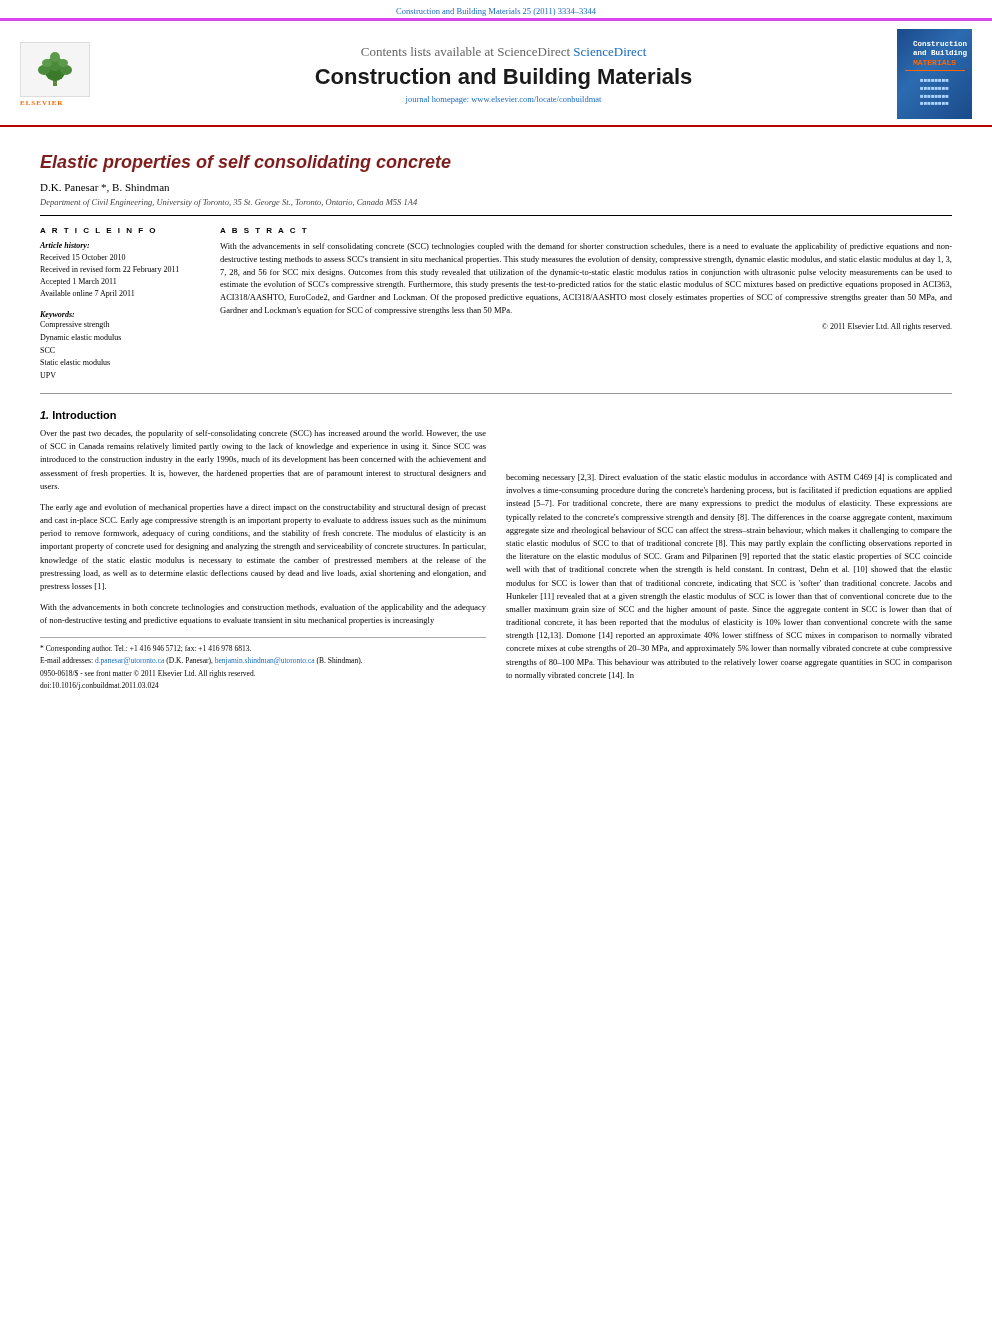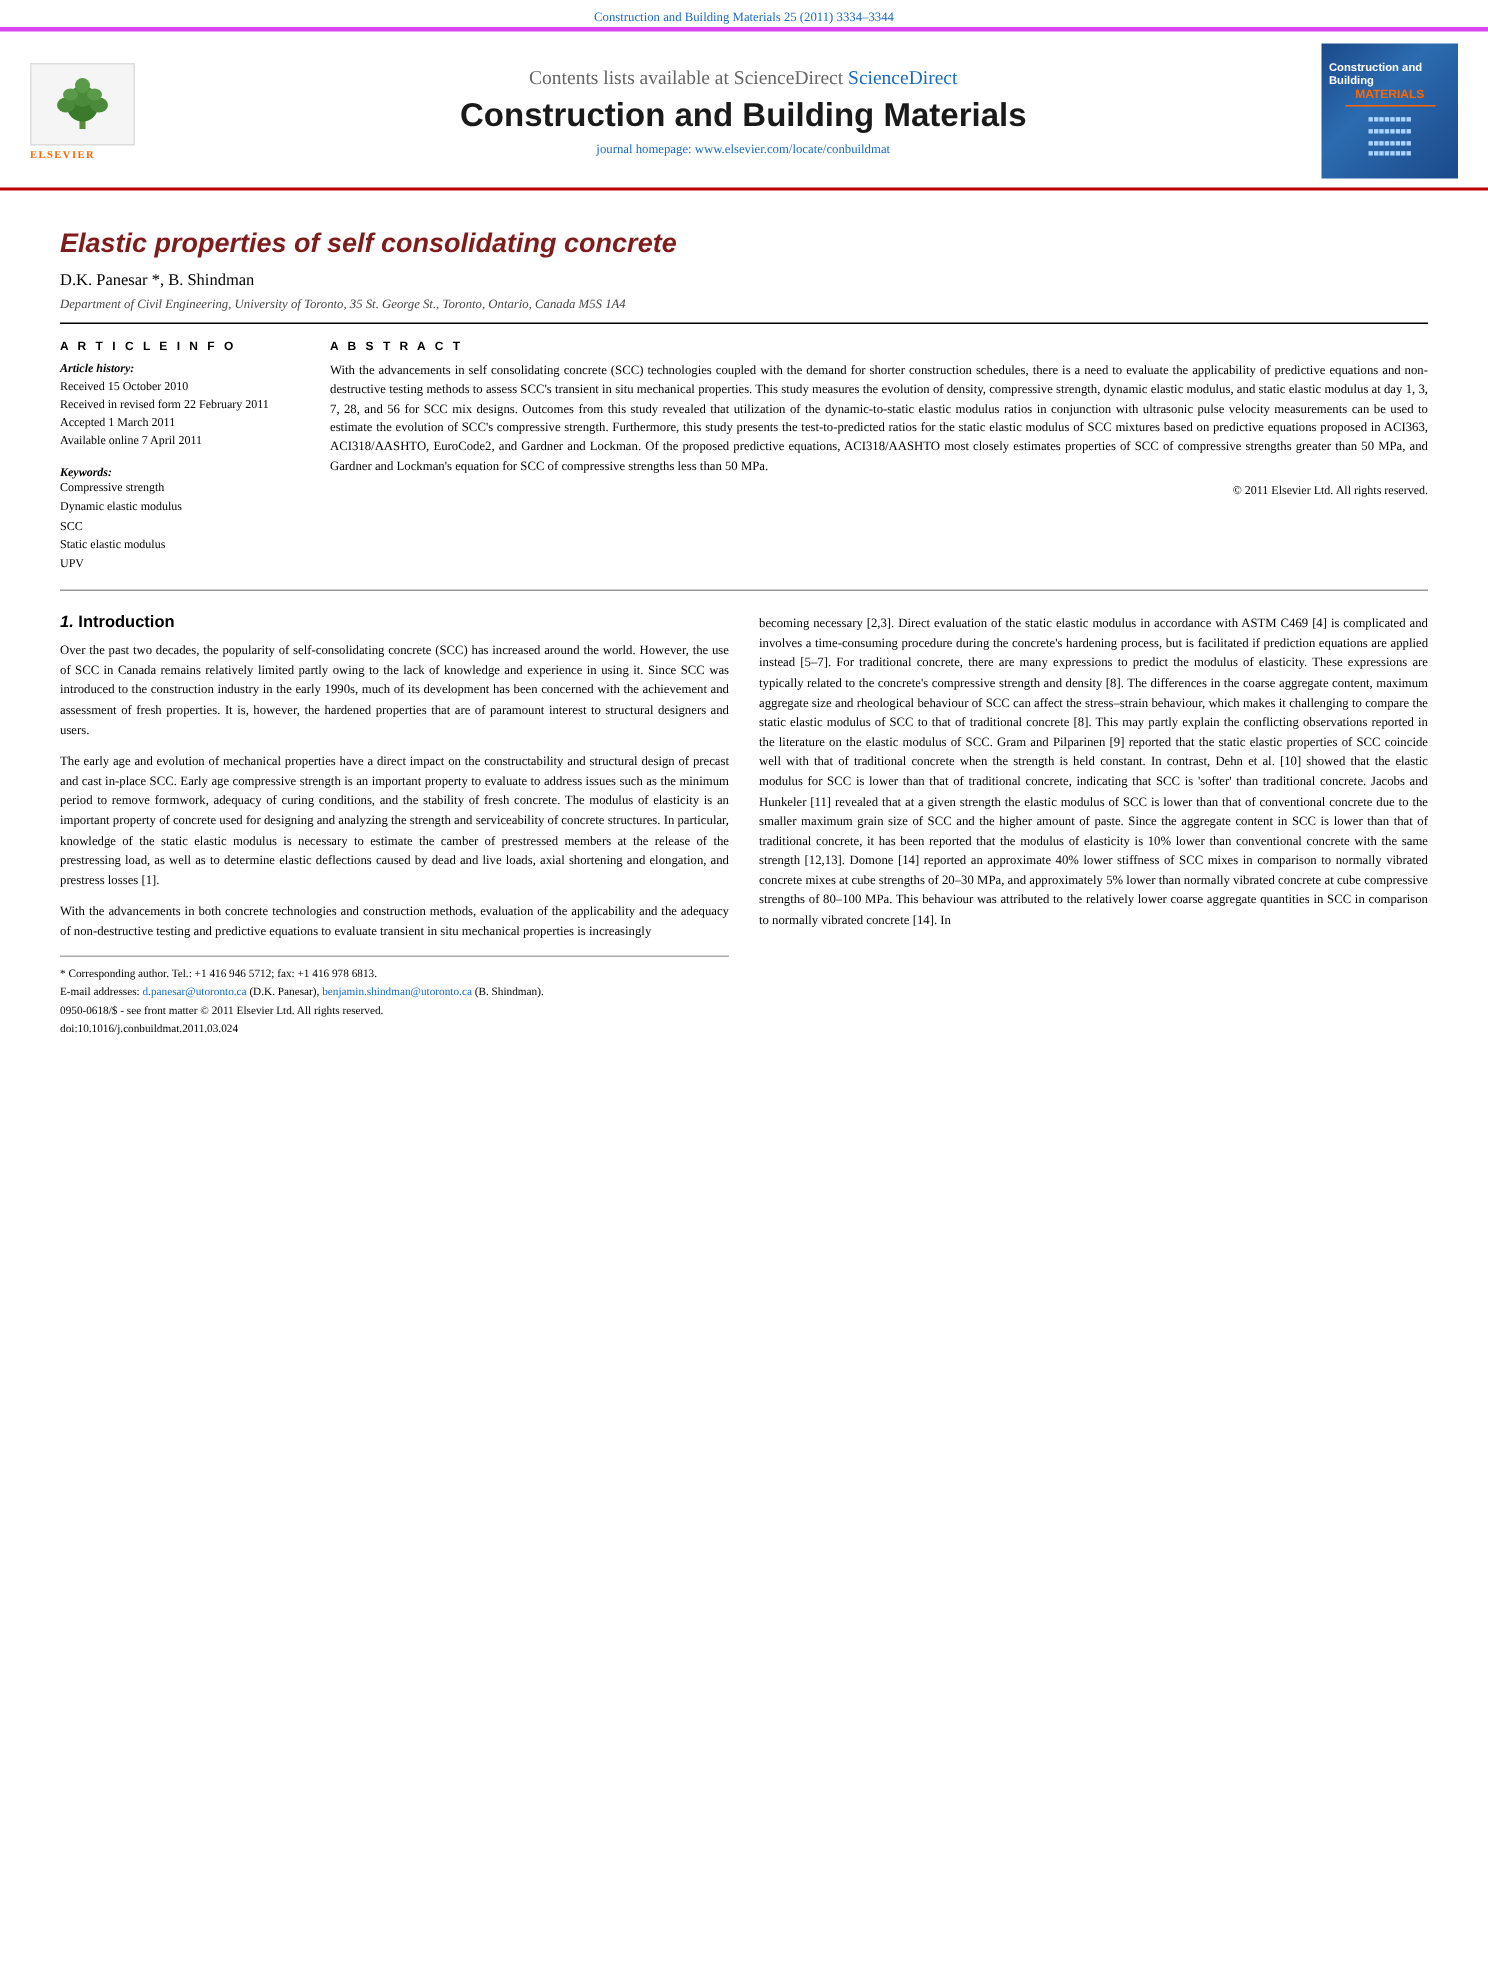--- a/index.html
+++ b/index.html
@@ -81,32 +81,32 @@
       font-family: Arial, sans-serif;
       margin-bottom: 4px;
     }
 
     .journal-homepage {
       font-size: 8.5px;
       color: #1a6bbf;
     }
 
     .journal-cover-img {
-      width: 91px;
+      width: 75px;
       height: 90px;
       background: linear-gradient(135deg, #1a4a8a 0%, #2c6bb0 40%, #1a4a8a 100%);
       display: flex;
       flex-direction: column;
       align-items: center;
       justify-content: center;
       color: #fff;
       font-size: 7px;
       font-weight: bold;
-      font-family: Liberation Sans, sans-serif;
-      text-align: left;
+      font-family: Liberation Mono, monospace;
+      text-align: right;
       padding: 5px;
       position: relative;
     }
 
     .journal-cover-img .cover-title {
       font-size: 7.5px;
       font-weight: bold;
       line-height: 1.2;
       color: #fff;
     }
@@ -214,20 +214,21 @@
       text-align: right;
       margin-top: 5px;
       color: #000;
     }
 
     
     .body-columns {
       display: flex;
       gap: 20px;
       margin-top: 5px;
+      align-items: flex-end;
     }
 
     .body-col {
       flex: 1;
     }
 
     .section-heading {
       font-size: 11px;
       font-weight: bold;
       color: #000;

